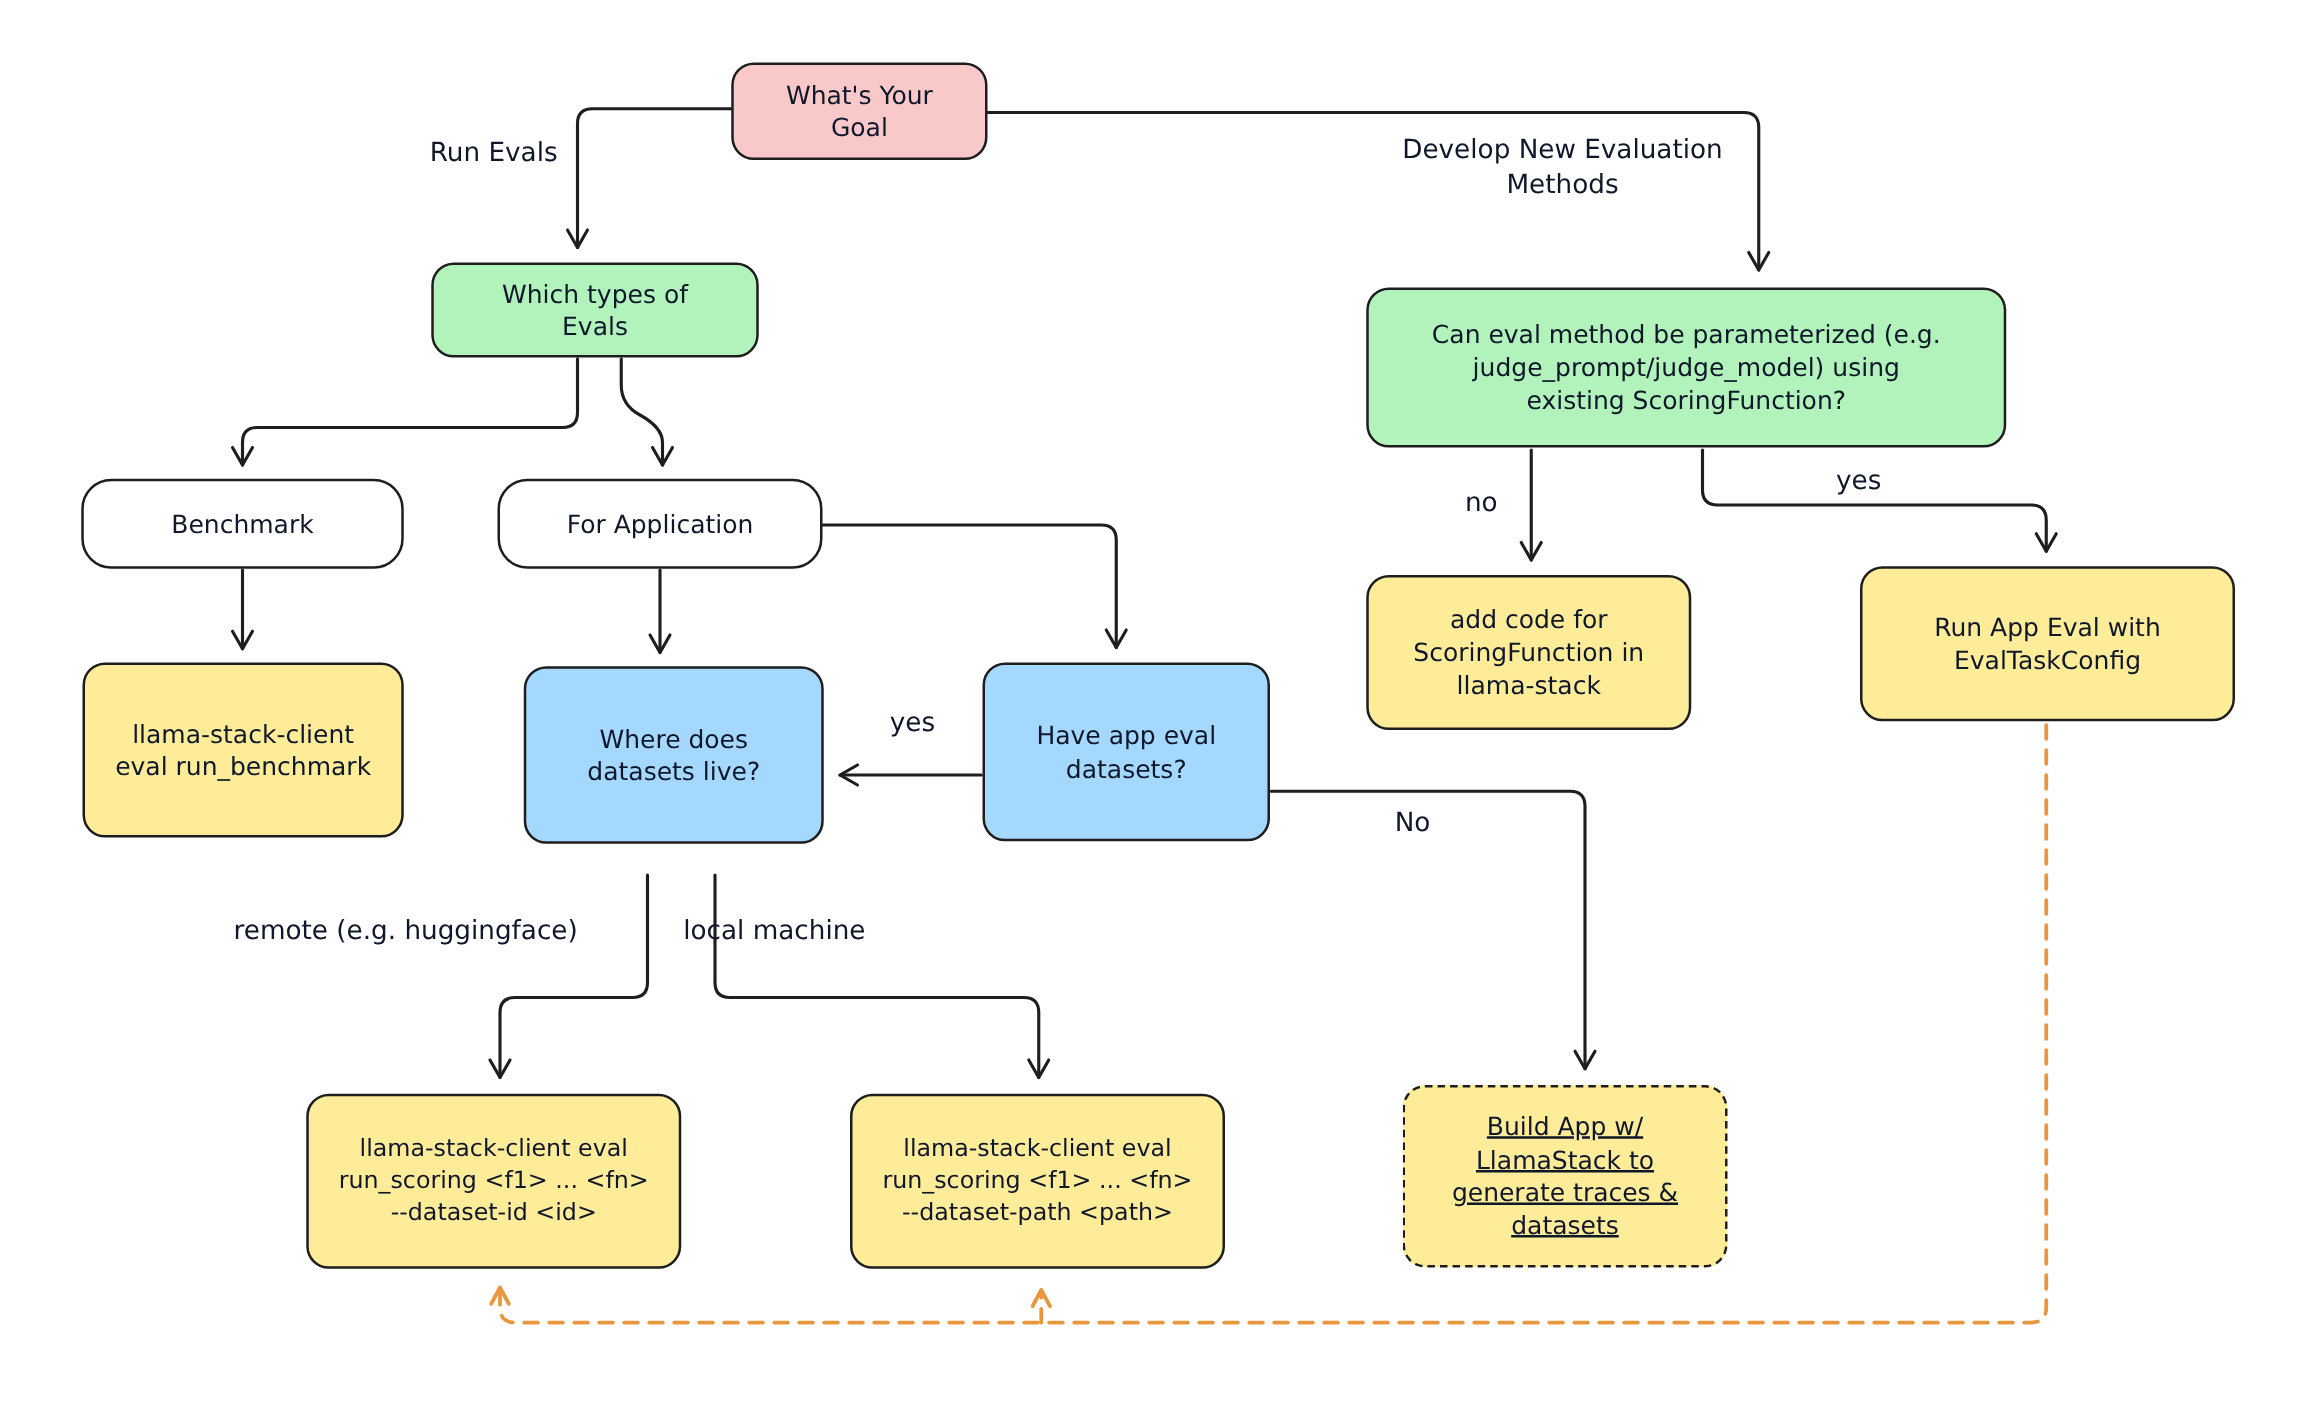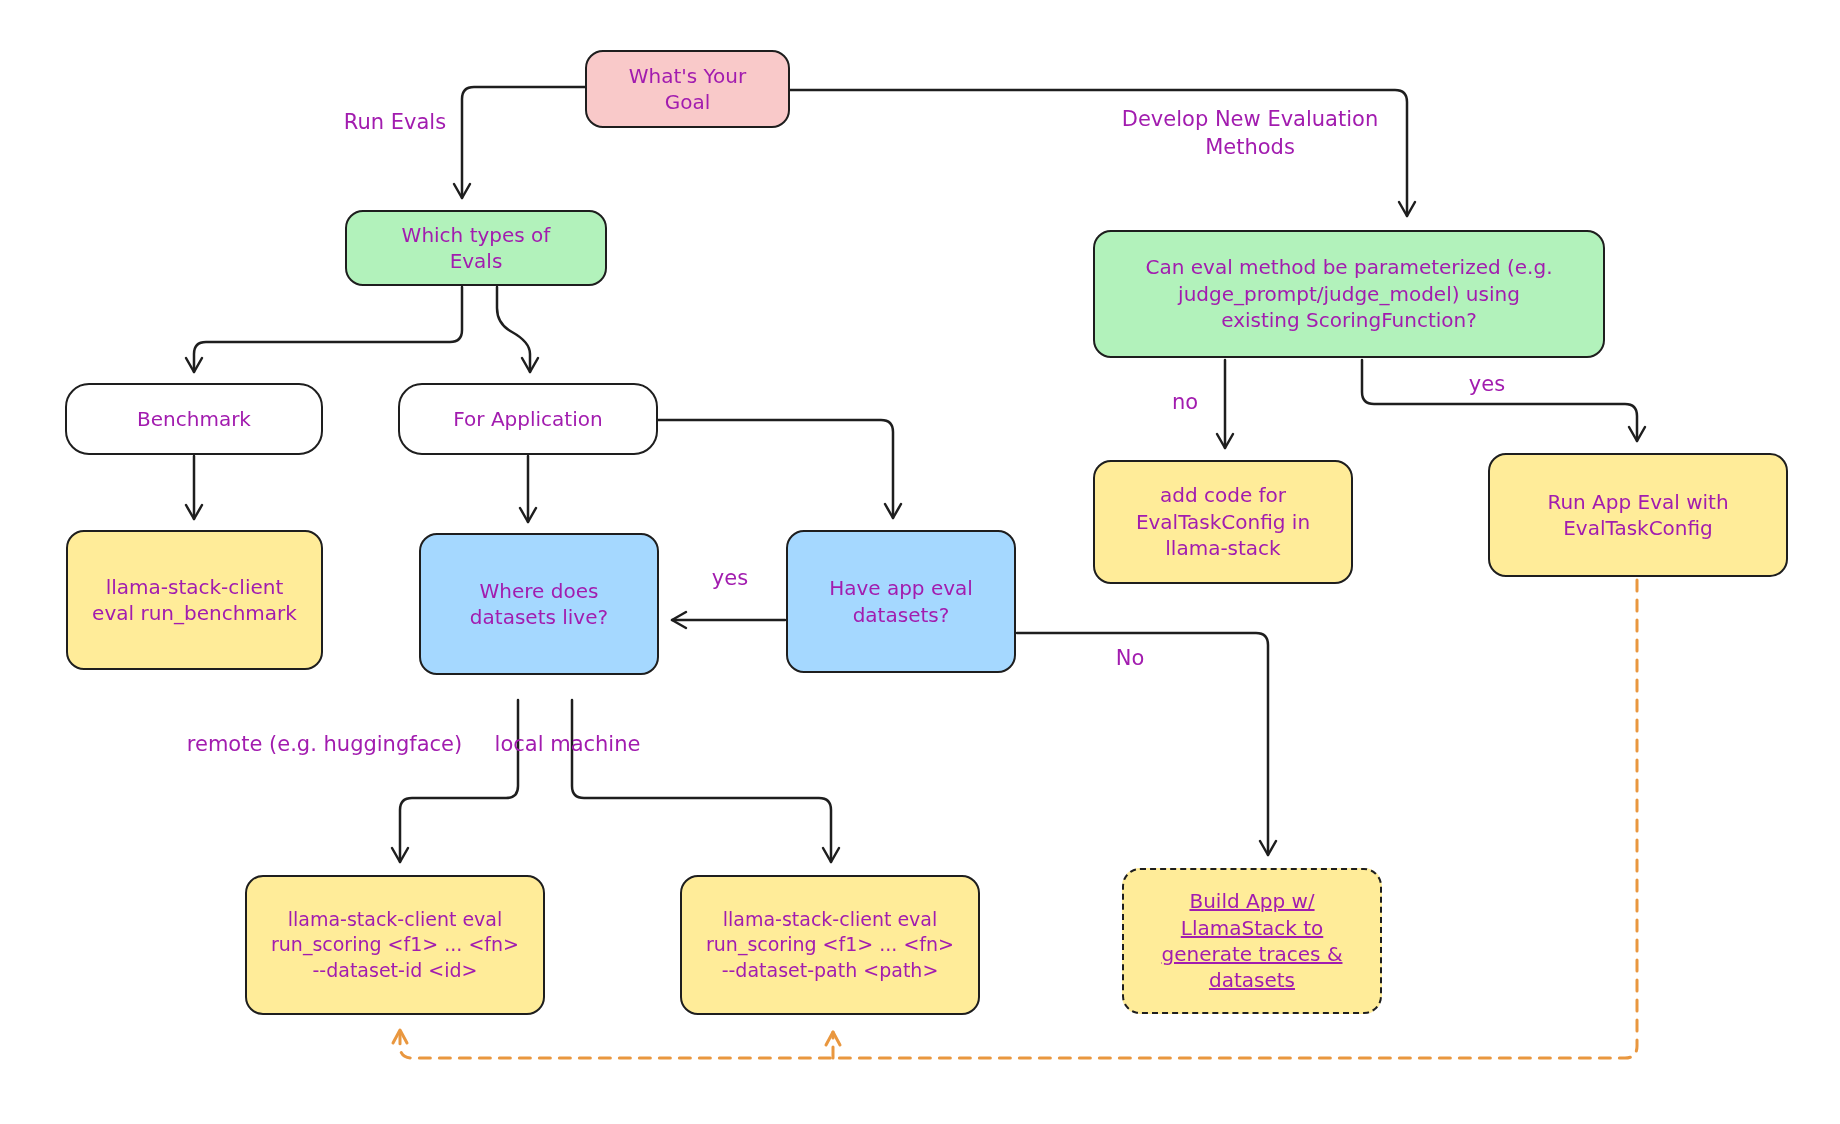--- a/index.html
+++ b/index.html
@@ -1,21 +1,21 @@
 <!DOCTYPE html>
 <html><head>
 <meta charset="utf-8">
 <style>
   html,body{margin:0;padding:0;background:#ffffff;}
   #canvas{
     position:relative;
     width:1840px;height:1124px;
     background:#ffffff;
     font-family:"DejaVu Sans", sans-serif;
-    color:#a21caf;
+    color:#0f172a;
     overflow:hidden;
   }
   #edges{position:absolute;left:0;top:0;width:1840px;height:1124px;}
   .node{
     position:absolute;
     display:flex;align-items:center;justify-content:center;
     text-align:center;
     border:2.5px solid #1e1e1e;
     border-radius:18px;
     font-size:20px;line-height:1.32;
@@ -91,21 +91,21 @@
   <div class="node fill-yellow" style="left:66px;top:530px;width:257px;height:140px;">llama-stack-client
 eval run_benchmark</div>
 
   <div class="node fill-blue" style="left:419px;top:533px;width:240px;height:142px;">Where does
 datasets live?</div>
 
   <div class="node fill-blue" style="left:786px;top:530px;width:230px;height:143px;">Have app eval
 datasets?</div>
 
   <div class="node fill-yellow" style="left:1093px;top:460px;width:260px;height:124px;">add code for
-EvalTaskConfig in
+ScoringFunction in
 llama-stack</div>
 
   <div class="node fill-yellow" style="left:1488px;top:453px;width:300px;height:124px;">Run App Eval with
 EvalTaskConfig</div>
 
   <div class="node fill-yellow small" style="left:245px;top:875px;width:300px;height:140px;">llama-stack-client eval
 run_scoring &lt;f1&gt; ... &lt;fn&gt;
 --dataset-id &lt;id&gt;</div>
 
   <div class="node fill-yellow small" style="left:680px;top:875px;width:300px;height:140px;">llama-stack-client eval
@@ -125,15 +125,15 @@
   <div class="edge-label" style="left:700px;top:564px;width:60px;">yes</div>
 
   <div class="edge-label" style="left:1100px;top:644px;width:60px;">No</div>
 
   <div class="edge-label" style="left:1160px;top:388px;width:50px;">no</div>
 
   <div class="edge-label" style="left:1452px;top:370px;width:70px;">yes</div>
 
   <div class="edge-label" style="left:182px;top:730px;width:285px;">remote (e.g. huggingface)</div>
 
-  <div class="edge-label" style="left:490px;top:730px;width:155px;">local machine</div>
+  <div class="edge-label" style="left:542px;top:730px;width:155px;">local machine</div>
 
 </div>
 
 </body></html>

